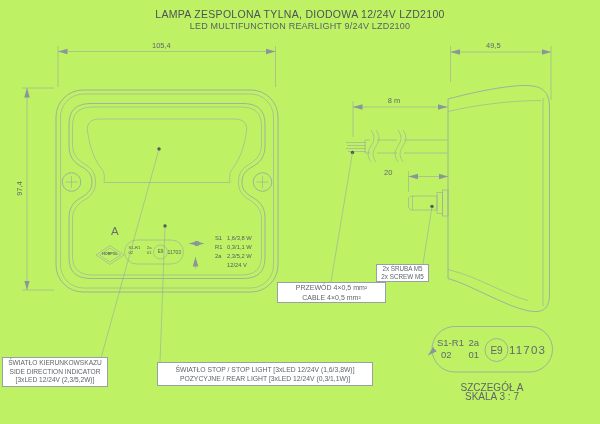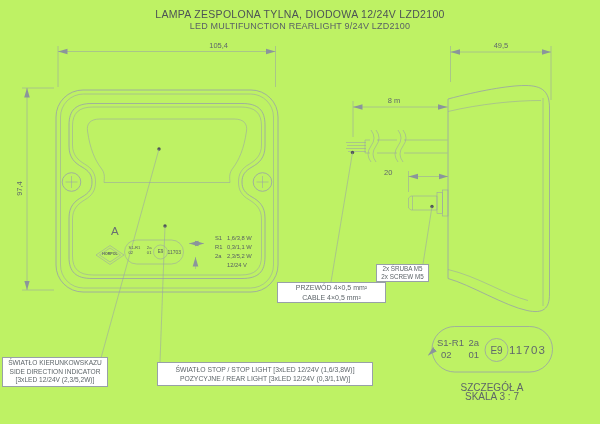--- a/index.html
+++ b/index.html
@@ -153,23 +153,23 @@
       <circle class="ln" cx="496.5" cy="350" r="11.5"></circle>
       <line class="ln2" x1="433.5" y1="350.5" x2="428" y2="355.5" marker-end="url(#ah)"></line>
     </g>
   </svg>
 
   <div class="abs title-block">
     <div class="title-l1">LAMPA ZESPOLONA TYLNA, DIODOWA 12/24V LZD2100</div>
     <div class="title-l2">LED MULTIFUNCTION REARLIGHT 9/24V LZD2100</div>
   </div>
 
-  <div class="abs dim" style="left:152px;top:41px;width:30px;text-align:right;margin-left:46px;">105,4</div>
+  <div class="abs dim" style="left:152px;top:41px;width:30px;text-align:left;">105,4</div>
   <div class="abs dim rot90" style="left:4px;top:184px;width:30px;text-align:center;">97,4</div>
-  <div class="abs dim" style="left:486px;top:41px;width:30px;text-align:center;">49,5</div>
+  <div class="abs dim" style="left:486px;top:41px;width:30px;">49,5</div>
   <div class="abs dim" style="left:380px;top:96px;width:28px;text-align:center;">8 m</div>
   <div class="abs dim" style="left:384px;top:168px;width:20px;text-align:left;">20</div>
 
   <div class="abs" style="left:111px;top:225px;font-size:11.5px;color:#696f73;">A</div>
   <div class="abs" style="left:96px;top:252px;width:28px;text-align:center;font-size:3.6px;font-weight:bold;color:#565e62;">HORPOL</div>
 
   <div class="abs mark-mini" style="left:128.5px;top:244.5px;">
     <div class="mm-row">
       <span>S1-R1</span>
       <span>2a</span>

